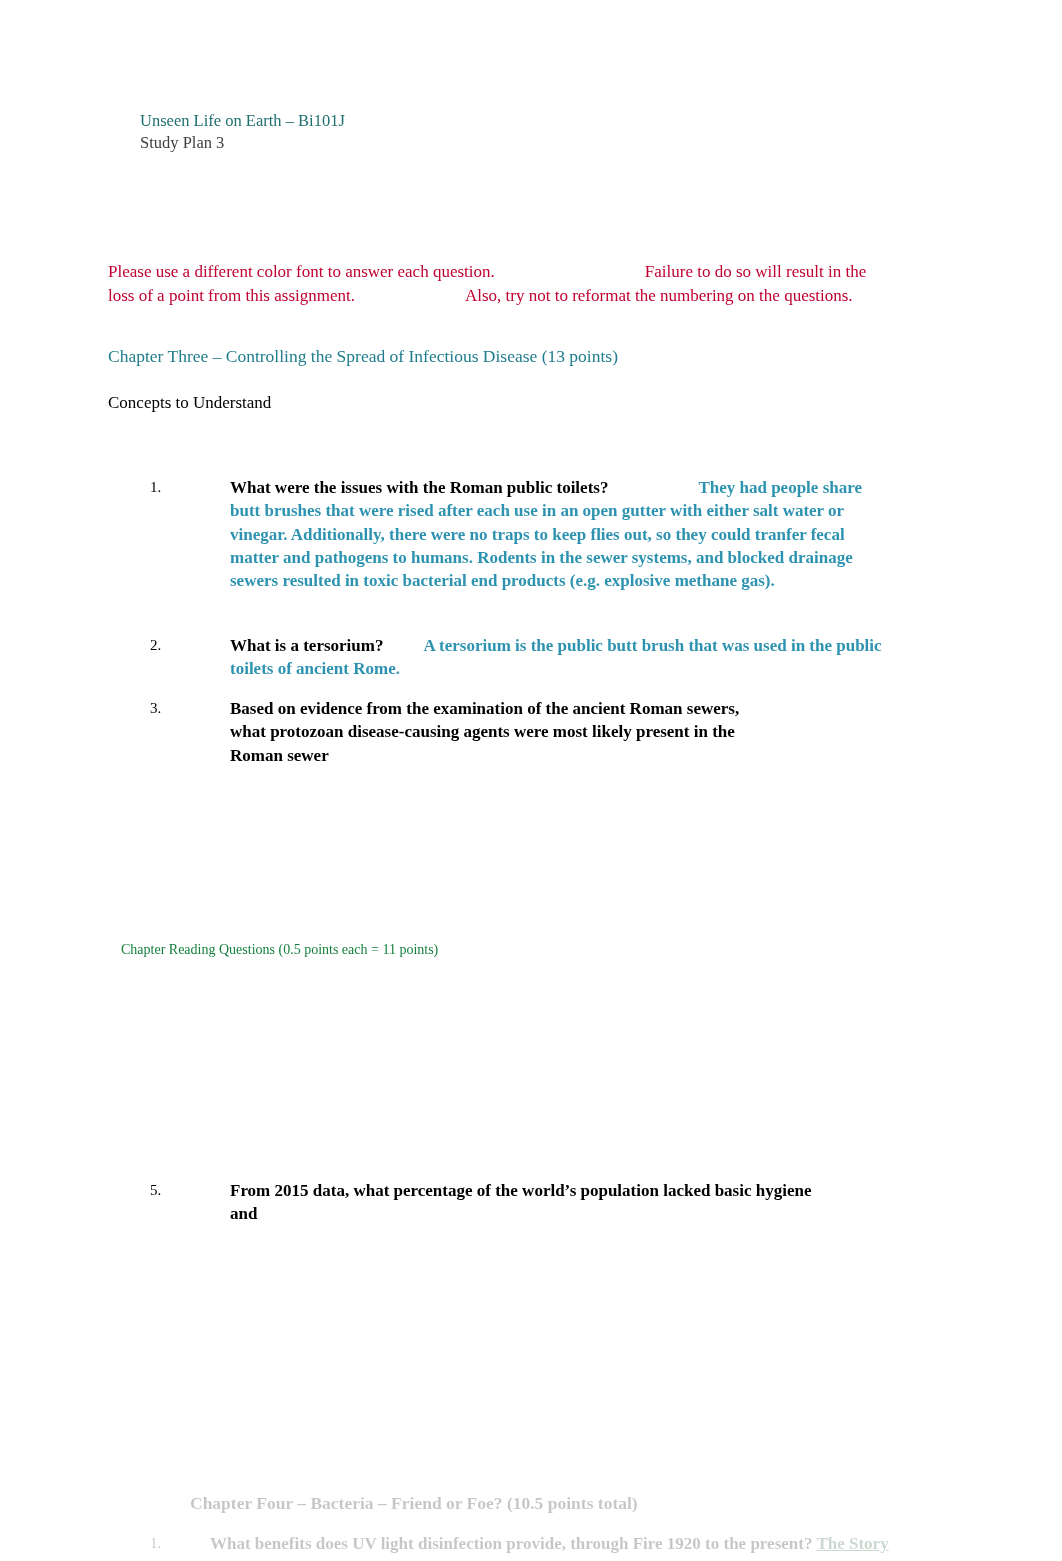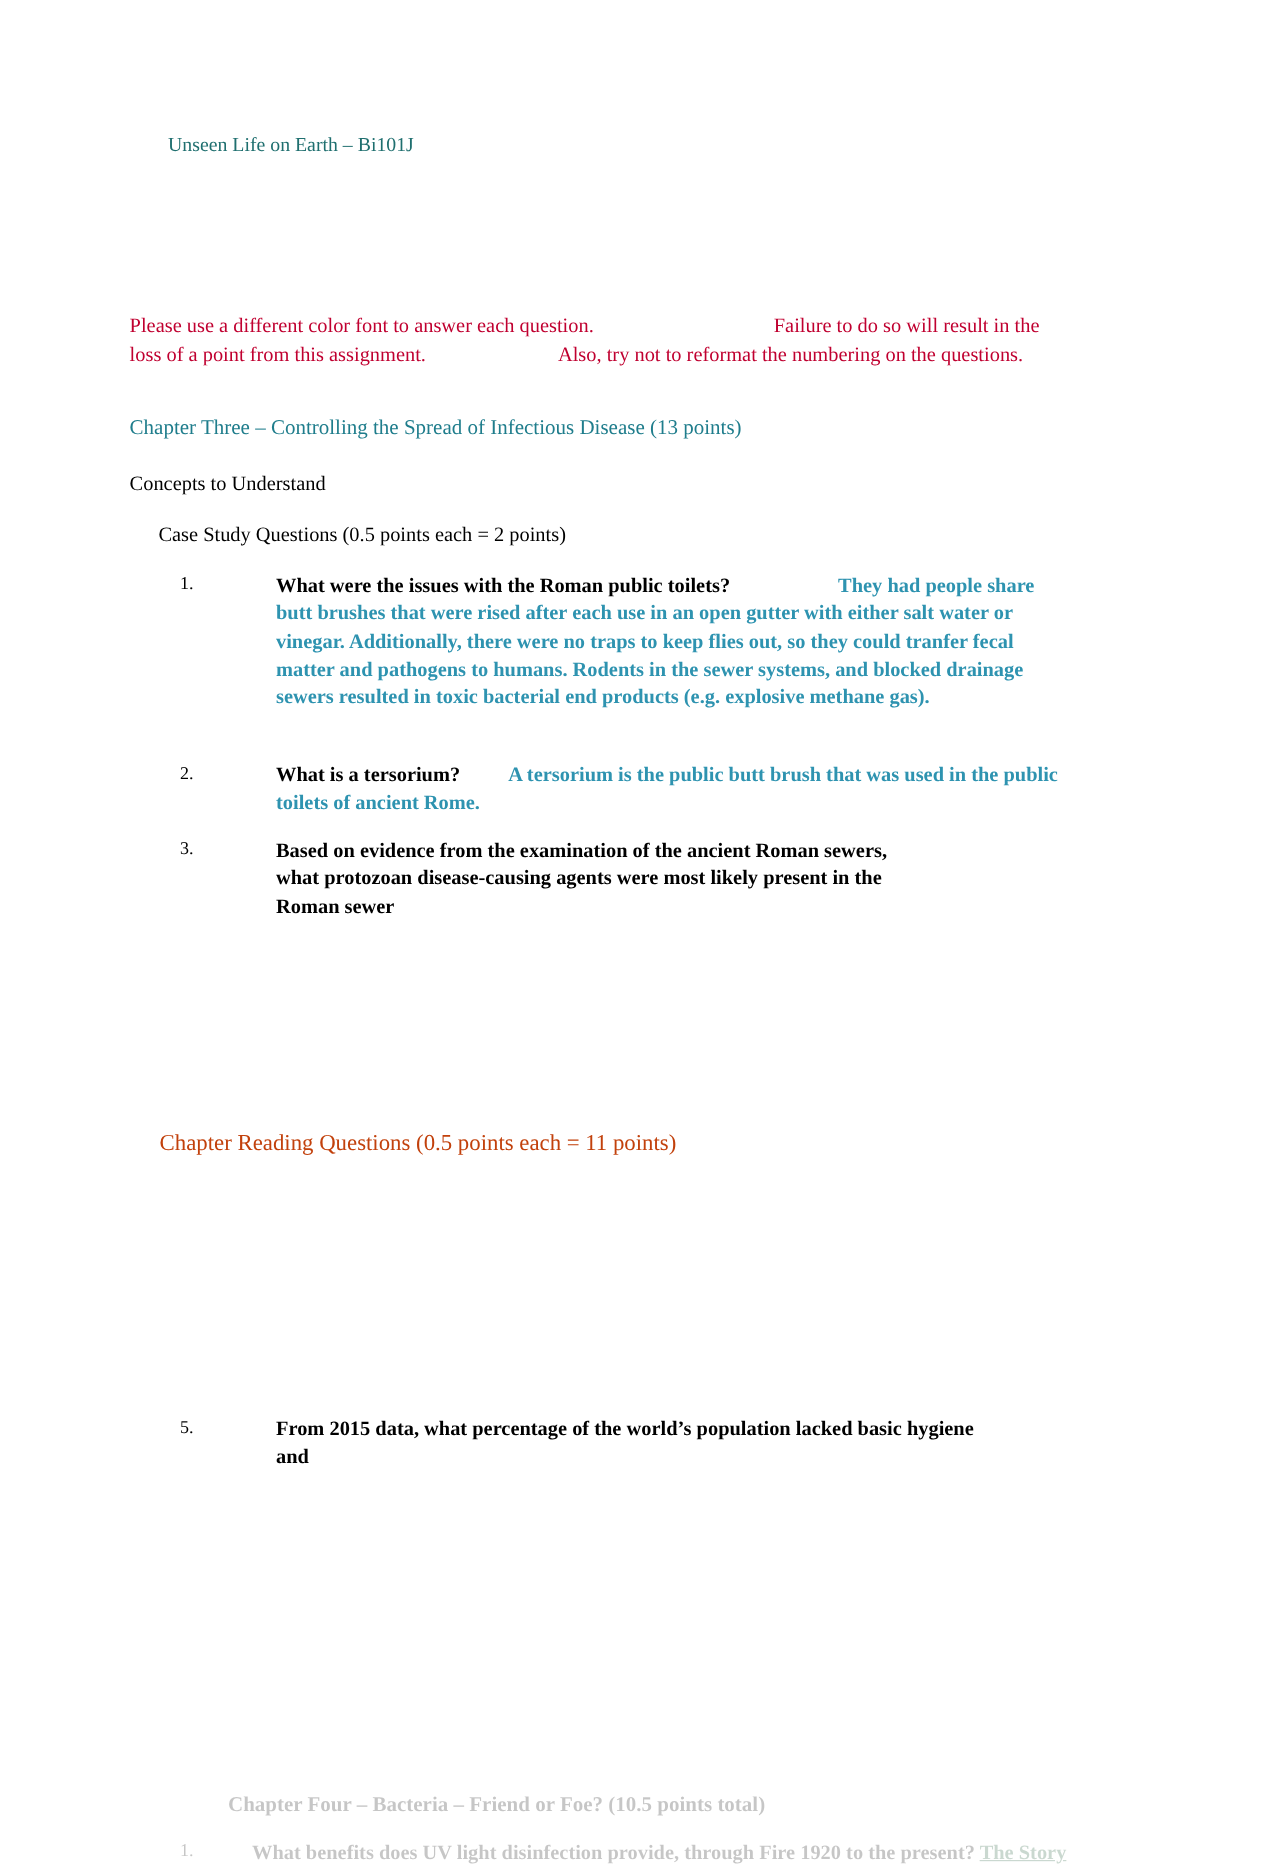--- a/index.html
+++ b/index.html
@@ -76,24 +76,24 @@
   .case-study-heading {
     position: absolute;
     left: 132px;
     top: 436px;
     font-size: 17px;
     color: #000;
   }
 
   .reading-heading {
     position: absolute;
-    left: 133px;
+    left: 121px;
     top: 942px;
-    font-size: 19px;
-    color: #c2410c;
+    font-size: 14px;
+    color: #15803d;
   }
 
   
   .qitem {
     position: absolute;
     font-size: 17px;
     line-height: 23.3px;
   }
   .qnum {
     position: absolute;
@@ -150,33 +150,33 @@
   .faded-item .qbody { margin-left: 60px; font-weight: bold; }
   .faded-link { color: #14532d; text-decoration: underline; margin-top: 35px; }
 </style>
 </head>
 <body>
 
 <div class="page">
 
   <div class="header">
     <div class="line1">Unseen Life on Earth – Bi101J</div>
+    <div class="line3">Study Plan 3</div>
   </div>
 
   <div class="instructions">
     <span>Please use a different color font to answer each question.</span><span class="seg-gap"></span><span>Failure to do so will</span>
     <span>result in the loss of a point from this assignment.</span><span class="seg-gap2"></span><span>Also, try not to reformat the</span>
     <span>numbering on the questions.</span>
   </div>
 
   <div class="chapter-heading">Chapter Three – Controlling the Spread of Infectious Disease (13 points)</div>
 
   <div class="concepts">Concepts to Understand</div>
 
-  <div class="case-study-heading">Case Study Questions (0.5 points each = 2 points)</div>
 
   <div class="qitem" id="q1">
     <span class="qnum">1.</span>
     <span class="qbody">
       <span>What were the issues with the Roman public toilets?</span><span class="gap-sm"></span><span class="answer">They had people share butt brushes that were rised after each use in an open gutter with either salt water or vinegar. Additionally, there were no traps to keep flies out, so they could tranfer fecal matter and pathogens to humans. Rodents in the sewer systems, and blocked drainage sewers resulted in toxic bacterial end products (e.g. explosive methane gas).</span>
     </span>
   </div>
 
   <div class="qitem" id="q2">
     <span class="qnum">2.</span>

